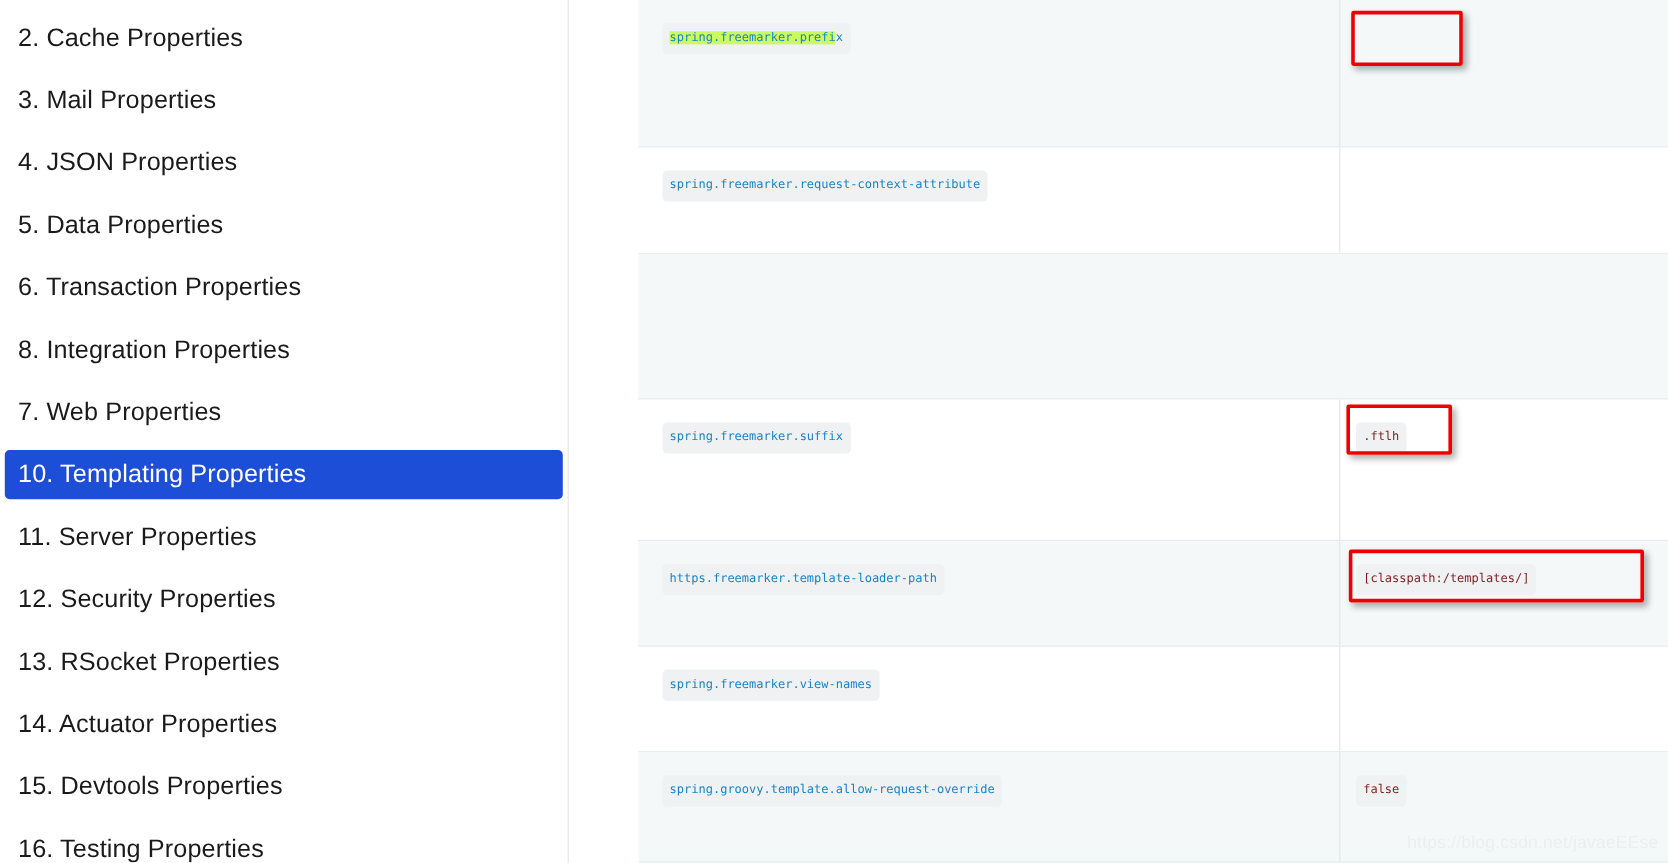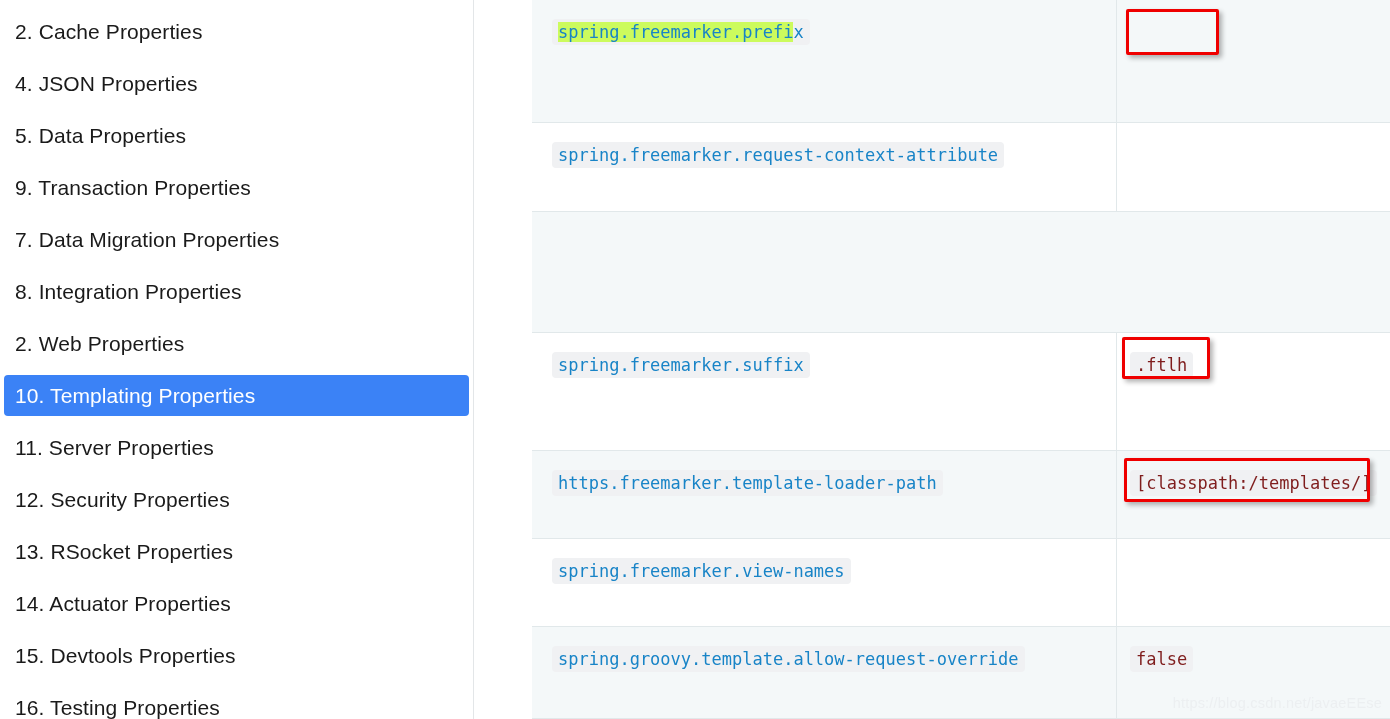--- a/index.html
+++ b/index.html
@@ -25,21 +25,21 @@
     line-height: 41px;
     margin: 11px 4px;
     padding: 0 11px;
     font-size: 21px;
     color: #1a1a1a;
     white-space: nowrap;
     letter-spacing: 0.1px;
     border-radius: 4px;
   }
   .toc-item.selected {
-    background: #3b82f6;
+    background: #1d4ed8;
     color: #ffffff;
     font-weight: 400;
   }
 
   
   #table {
     position: absolute;
     left: 532px; top: 0;
     width: 900px;   
     height: 719px;
@@ -58,21 +58,21 @@
     padding: 19px 0 0 20px;
   }
   .cell-val {
     flex: 1 1 auto;
     padding: 19px 0 0 13px;
     position: relative;
   }
   .chip {
     display: inline-block;
     font-family: "DejaVu Sans Mono", "Liberation Mono", monospace;
-    font-size: 17px;
+    font-size: 10px;
     line-height: 20px;
     padding: 3px 6px;
     border-radius: 4px;
     background: #f0f1f3;
     white-space: nowrap;
   }
   .chip.name { color: #1884c7; }
   .chip.val  { color: #7f1d1d; }
   .chip .hl { background: #ccfb5d; }
 
@@ -97,26 +97,26 @@
     white-space: nowrap;
   }
 </style>
 </head>
 <body>
 
 <div id="page">
 
   <nav id="sidebar">
       <div class="toc-item">2. Cache Properties</div>
+      <div class="toc-item">3. Mail Properties</div>
       <div class="toc-item">4. JSON Properties</div>
       <div class="toc-item">5. Data Properties</div>
-      <div class="toc-item">9. Transaction Properties</div>
-      <div class="toc-item">7. Data Migration Properties</div>
+      <div class="toc-item">6. Transaction Properties</div>
       <div class="toc-item">8. Integration Properties</div>
-      <div class="toc-item">2. Web Properties</div>
+      <div class="toc-item">7. Web Properties</div>
       <div class="toc-item selected">10. Templating Properties</div>
       <div class="toc-item">11. Server Properties</div>
       <div class="toc-item">12. Security Properties</div>
       <div class="toc-item">13. RSocket Properties</div>
       <div class="toc-item">14. Actuator Properties</div>
       <div class="toc-item">15. Devtools Properties</div>
       <div class="toc-item">16. Testing Properties</div>
     </nav>
 
   <div id="table">

